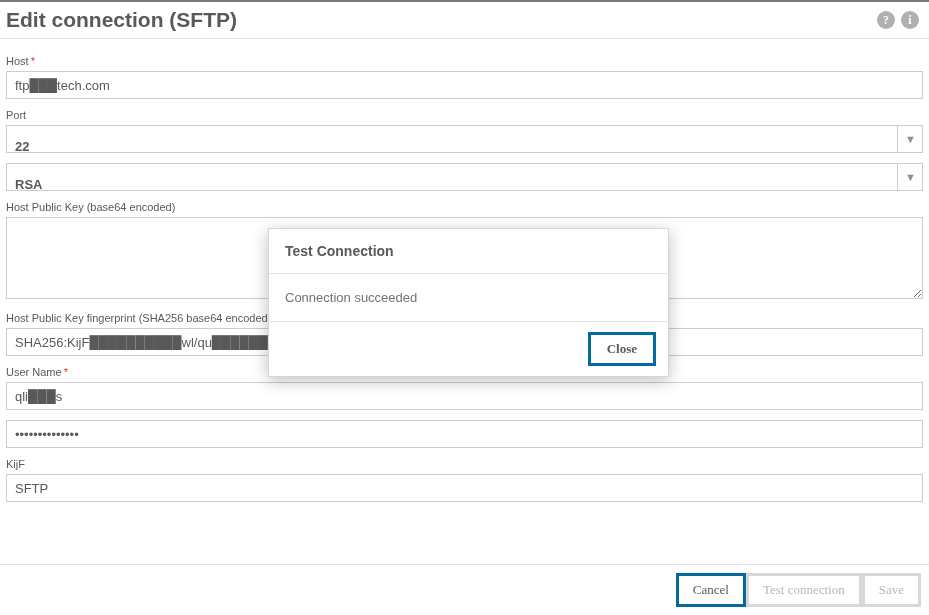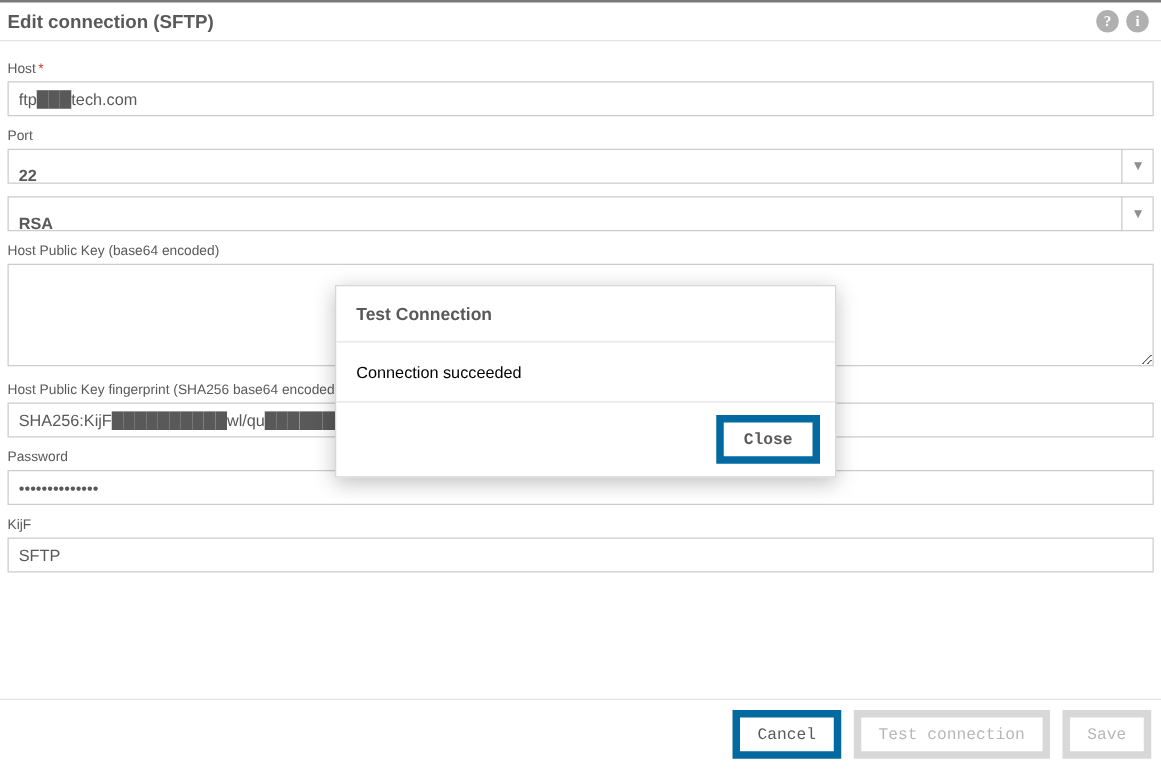--- a/index.html
+++ b/index.html
@@ -16,21 +16,21 @@
   }
   .header {
     display: flex;
     align-items: center;
     justify-content: space-between;
     padding: 6px 10px 6px 6px;
     border-top: 2px solid #7a7a7a;
     border-bottom: 1px solid #e4e4e4;
   }
   .header h1 {
-    font-size: 15px;
+    font-size: 21px;
     font-weight: bold;
     color: #595959;
     margin: 0;
   }
   .header .icons { display: flex; gap: 6px; }
   .hdr-icon {
     width: 18px; height: 18px; border-radius: 50%;
     background: #b0b0b0; color: #fff;
     display: flex; align-items: center; justify-content: center;
     font-size: 12px; font-weight: bold; font-style: normal;
@@ -81,31 +81,30 @@
     height: 82px;
     resize: both;
   }
   .footer {
     position: absolute;
     bottom: 0; left: 0; right: 0;
     border-top: 1px solid #e4e4e4;
     padding: 8px;
     display: flex;
     justify-content: flex-end;
-    gap: 10px;
     background: #fff;
   }
   .btn {
-    border: 6px solid #0369a1;
+    border: 3px solid #0369a1;
     background: #fff;
     color: #595959;
     font-size: 13px;
     padding: 6px 14px;
     cursor: pointer;
-    font-family: Liberation Mono, monospace;
+    font-family: Liberation Serif, serif;
   }
   .btn.disabled {
     color: #b7b7b7;
     border-color: #d8d8d8;
     cursor: default;
   }
 
   
   .modal {
     position: absolute;
@@ -119,21 +118,21 @@
   .modal-header {
     padding: 14px 16px;
     border-bottom: 1px solid #e4e4e4;
     font-weight: bold;
     font-size: 14px;
     color: #595959;
   }
   .modal-body {
     padding: 16px;
     font-size: 13px;
-    color: #000000;
+    color: #737373;
   }
   .modal-footer {
     border-top: 1px solid #e4e4e4;
     padding: 10px 12px;
     display: flex;
     justify-content: flex-end;
   }
   .modal-footer .btn {
     font-weight: bold;
     padding: 6px 16px;
@@ -177,23 +176,28 @@
   <div class="field">
     <label>Host Public Key (base64 encoded)</label>
     <textarea class="textarea" style=""></textarea>
   </div>
 
   <div class="field">
     <label>Host Public Key fingerprint (SHA256 base64 encoded)</label>
     <input class="text-input" type="text" value="SHA256:KijF██████████wl/qu████████████Wjo" style="">
   </div>
 
-
-  <div class="field">
-    <label>Password</label>
+  <div class="field">
+    <label>
+      <span>User Name</span><span class="req">*</span>
+    </label>
+    <input class="text-input" type="text" value="qli███s" style="">
+  </div>
+
+  <div class="field">
     <input class="text-input" type="text" value="••••••••••••••" style="">
   </div>
 
   <div class="field">
     <label>KijF</label>
     <input class="text-input" type="text" value="SFTP" style="">
   </div>
 
 </div>
 

